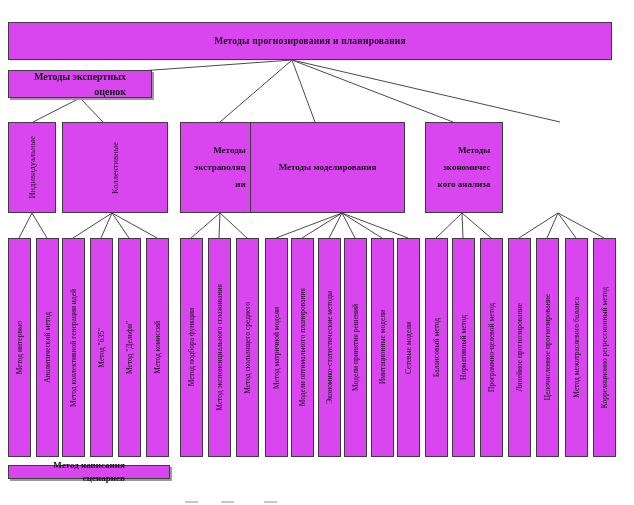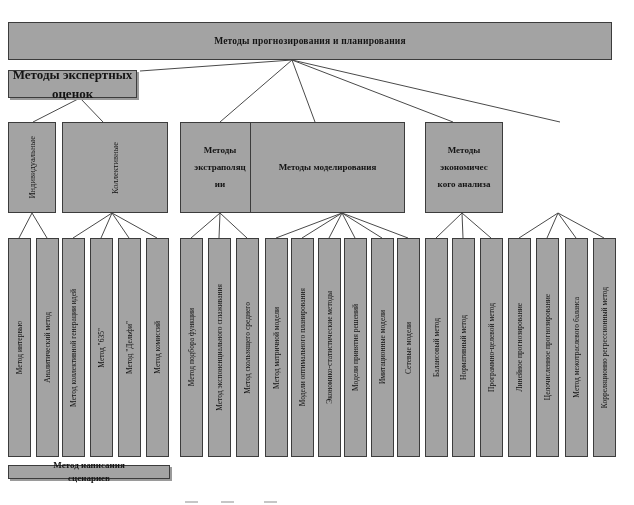--- a/index.html
+++ b/index.html
@@ -1,27 +1,27 @@
 <!DOCTYPE html>
 <html><head>
 <meta charset="utf-8">
 <style>
   html,body{margin:0;padding:0;background:#ffffff;}
   body{font-family:"Liberation Serif", serif;color:#141414;}
   #stage{position:relative;width:634px;height:505px;background:#ffffff;overflow:hidden;}
   svg.connectors{position:absolute;left:0;top:0;}
   svg.connectors line{stroke:#4a4a4a;stroke-width:1;}
   .box{
-    position:absolute;box-sizing:border-box;background:#a3a3a3;
+    position:absolute;box-sizing:border-box;background:#d946ef;
     border:1px solid #3c3c3c;display:flex;align-items:center;justify-content:center;
-    text-align:center;
+    text-align:right;
   }
   .pre{white-space:pre-line;}
   #top-box{left:8px;top:22px;width:604px;height:38px;font-size:9.5px;font-weight:bold;letter-spacing:.2px;}
-  #expert-box{left:8px;top:70px;width:129px;height:28px;font-size:13px;font-weight:bold;line-height:1.5;box-shadow:2px 2px 0 #9a9a9a;}
+  #expert-box{left:8px;top:70px;width:144px;height:28px;font-size:10px;font-weight:bold;line-height:1.5;box-shadow:2px 2px 0 #9a9a9a;}
   #scenario-box{left:8px;top:465px;width:162px;height:14px;font-size:9px;font-weight:bold;line-height:1.5;box-shadow:2px 2px 0 #9a9a9a;}
   .l2{top:122px;height:91px;font-size:9px;font-weight:bold;line-height:1.9;font-family:Liberation Serif, serif;}
   .l2.vert{font-weight:normal;font-size:8.5px;}
   .vert span{writing-mode:vertical-rl;transform:rotate(180deg);white-space:nowrap;}
   .leaf{top:238px;width:23px;height:219px;font-size:7.5px;font-weight:normal;}
   .leaf span{writing-mode:vertical-rl;transform:rotate(180deg);white-space:nowrap;}
   .caption-mark{position:absolute;top:501px;height:2px;background:#c6c6c6;}
 </style>
 </head>
 <body>

